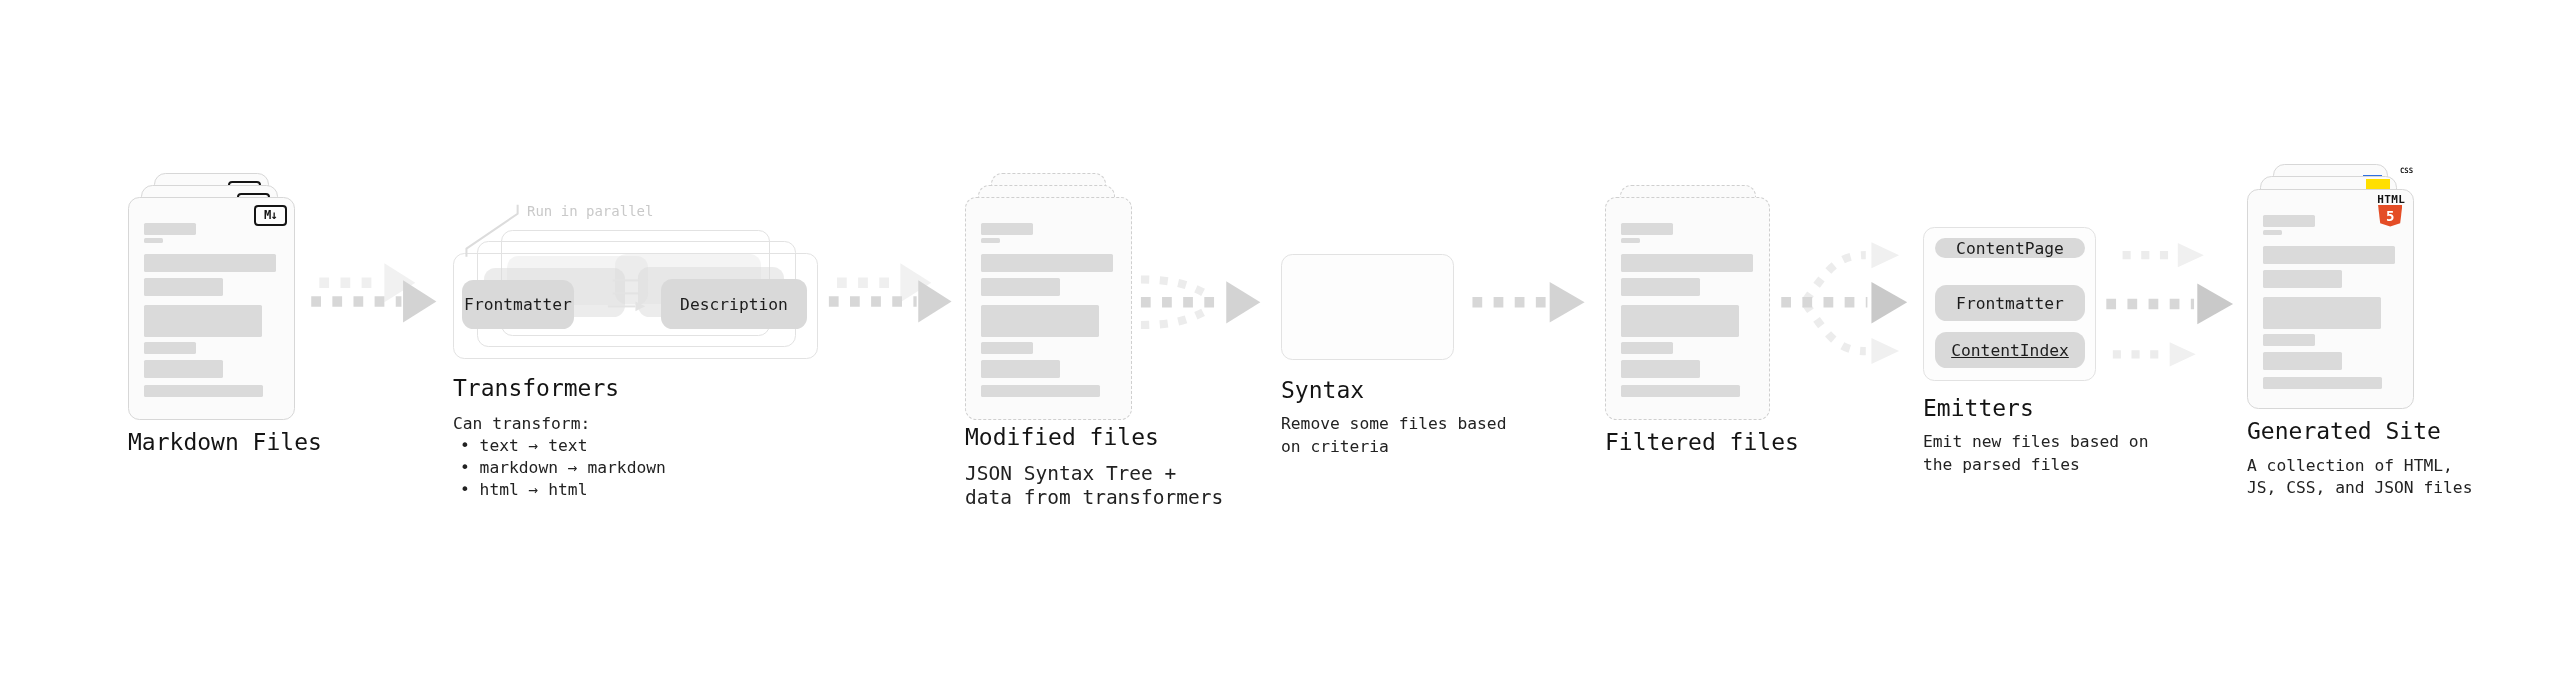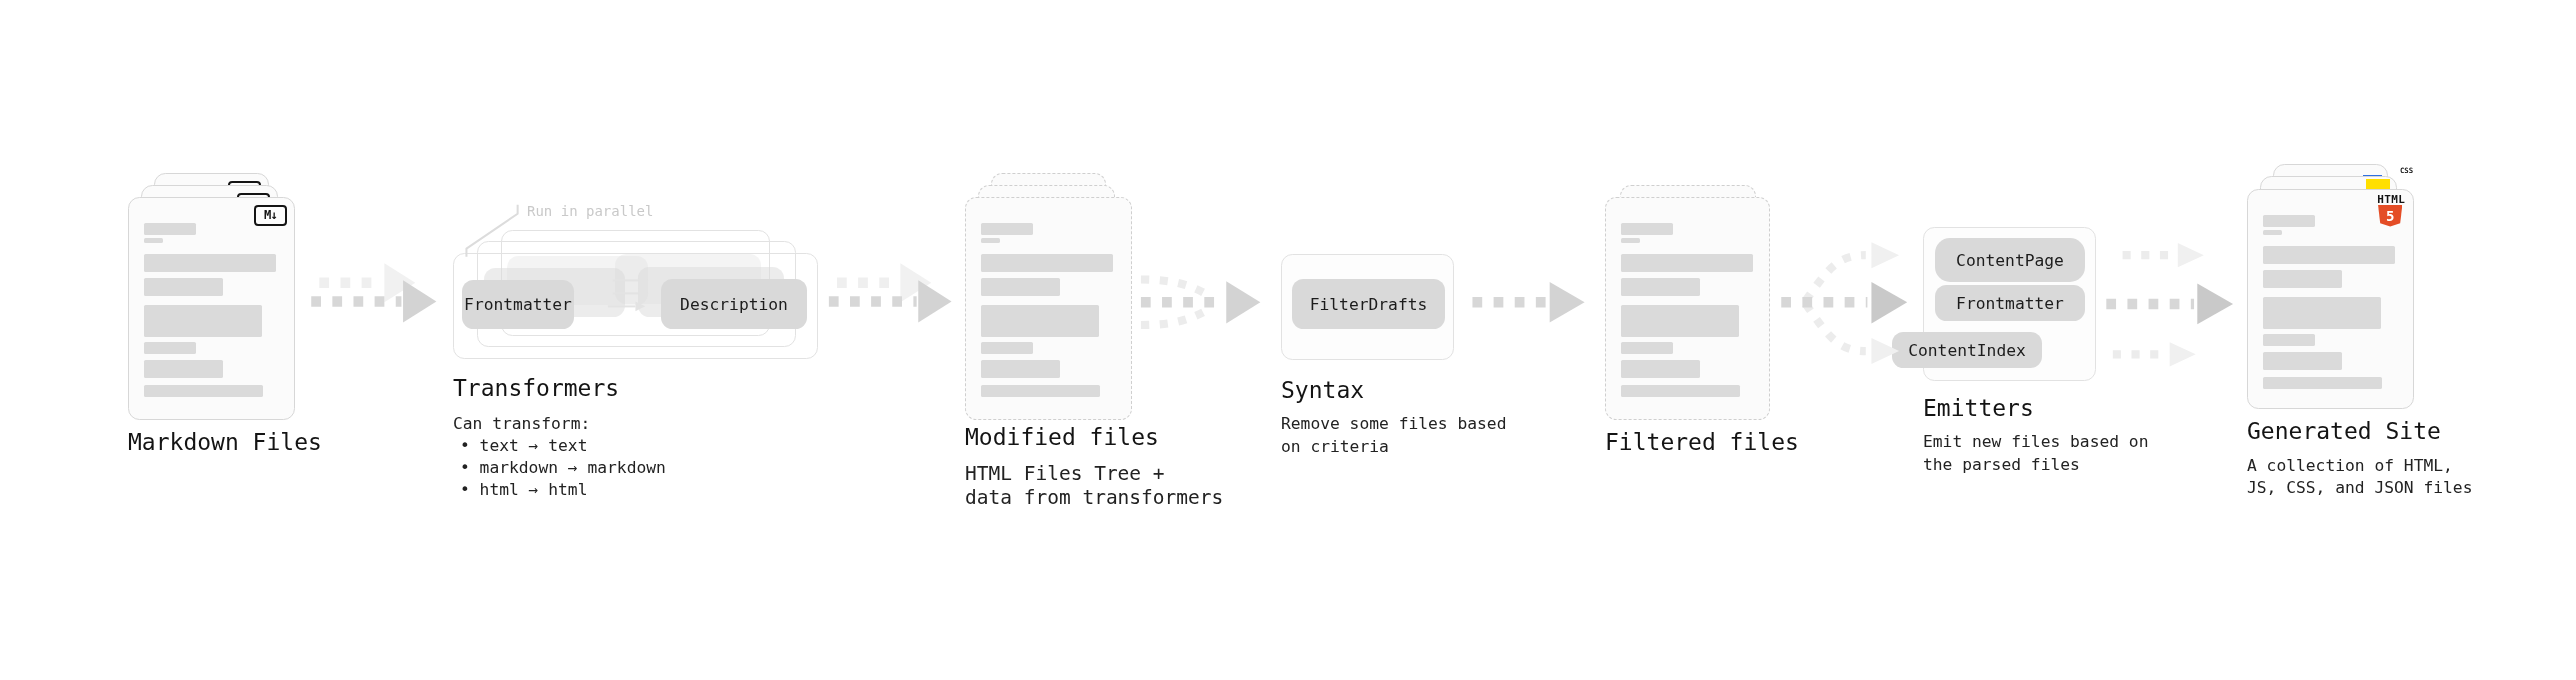--- a/index.html
+++ b/index.html
@@ -102,25 +102,24 @@
           <div class="b3"></div>
           <div class="b4"></div>
         <div class="b5"></div>
           <div class="b6"></div>
           <div class="b7"></div>
           <div class="b8"></div>
       </div>
     </div>
   </div>
   <div class="label" style="left:965px;top:424px;">Modified files</div>
-  <div class="desc big" style="left:965px;top:462px;">HTML Files Tree +</div>
+  <div class="desc big" style="left:965px;top:462px;">JSON Syntax Tree +</div>
   <div class="desc big" style="left:965px;top:486px;">data from transformers</div>
 
   <div class="obox filled" style="left:1281px;top:254px;width:173px;height:106px;"></div>
-  <div class="pill" style="left:1292px;top:279px;width:153px;height:50px;">FilterDrafts</div>
   <div class="label" style="left:1281px;top:377px;">Syntax</div>
   <div class="desc" style="left:1281px;top:414px;">Remove some files based</div>
   <div class="desc" style="left:1281px;top:437px;">on criteria</div>
 
   <div>
     <div class="card dashed" style="left:1620px;top:185px;width:136px;height:223px;"></div>
     <div class="card dashed" style="left:1605px;top:197px;width:165px;height:223px;">
       <div class="bars">
         <div class="b1"></div>
           <div class="b2"></div>
@@ -129,23 +128,23 @@
         <div class="b5"></div>
           <div class="b6"></div>
           <div class="b7"></div>
           <div class="b8"></div>
       </div>
     </div>
   </div>
   <div class="label" style="left:1605px;top:429px;">Filtered files</div>
 
   <div class="obox filled" style="left:1923px;top:227px;width:173px;height:154px;"></div>
-  <div class="pill" style="left:1935px;top:238px;width:150px;height:44px;border-radius:15px;">ContentPage</div>
+  <div class="pill" style="left:1935px;top:238px;width:150px;height:20px;border-radius:15px;">ContentPage</div>
   <div class="pill" style="left:1935px;top:285px;width:150px;height:36px;">Frontmatter</div>
-  <div class="pill" style="left:1892px;top:332px;width:150px;height:36px;">ContentIndex</div>
+  <div class="pill" style="left:1935px;top:332px;width:150px;height:36px;text-decoration:underline;">ContentIndex</div>
   <div class="label" style="left:1923px;top:395px;">Emitters</div>
   <div class="desc" style="left:1923px;top:432px;">Emit new files based on</div>
   <div class="desc" style="left:1923px;top:455px;">the parsed files</div>
 
   <div>
     <div class="card" style="left:2273px;top:164px;width:115px;height:220px;">
       <div class="css-badge">
         <span class="t">CSS</span>
         <div class="bar"></div>
       </div>

